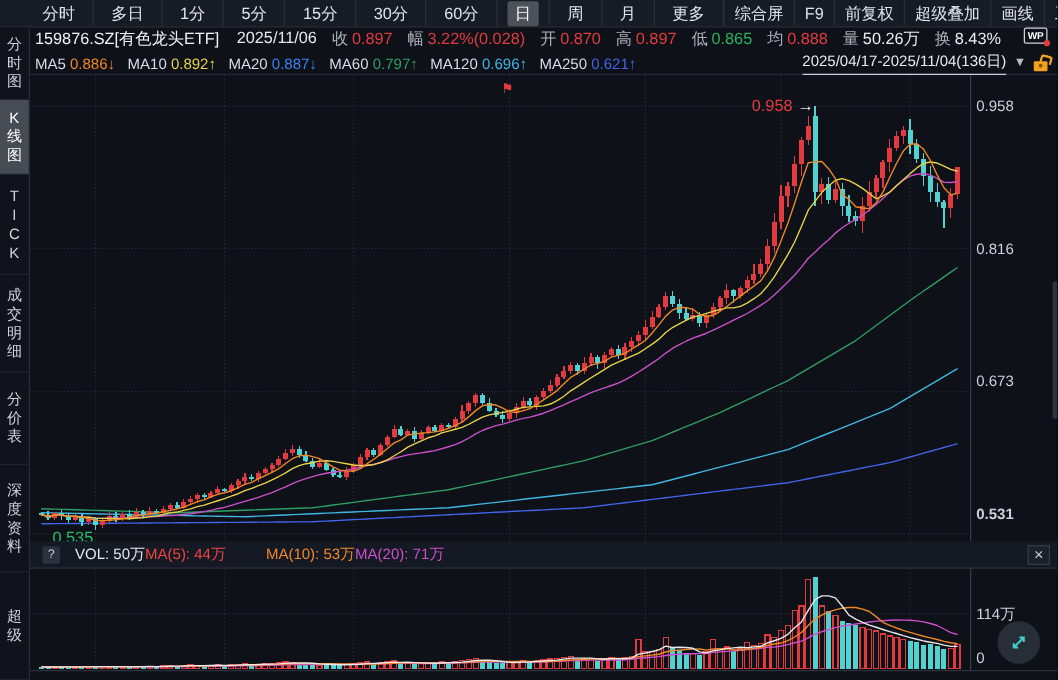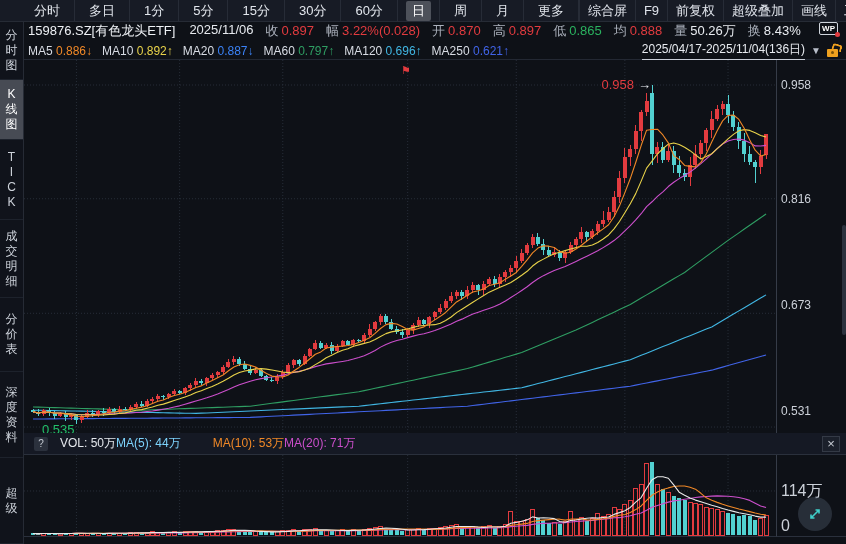--- a/index.html
+++ b/index.html
@@ -53,21 +53,21 @@
   .axis-label{position:absolute;left:4px;height:14px;line-height:14px}
   .vol-header{position:absolute;left:24px;top:433px;right:0;height:22px;background:#151924;
               border-bottom:1px solid #2a303c;display:flex;align-items:center;font-size:12px;
               gap:12px;padding-left:10px;white-space:nowrap}
   .help-box{width:14px;height:14px;background:#2b313d;color:#c7ccd4;display:flex;align-items:center;
             justify-content:center;border-radius:2px;font-size:10px}
   .close-btn{margin-left:auto;margin-right:6px;width:18px;height:16px;display:flex;align-items:center;
              justify-content:center;color:#c7ccd4;font-size:13px;background:#1b202b;border:1px solid #343a46}
   .vol-pane{position:absolute;left:24px;top:455px;width:752px;height:82px;border-bottom:1px solid #2a303c}
   .vol-axis{position:absolute;left:776px;top:455px;width:70px;height:82px;border-left:1px solid #363c48;
-            border-bottom:1px solid #2a303c;font-size:16px;color:#ccd1d9}
+            border-bottom:1px solid #2a303c;font-size:12px;color:#ccd1d9}
   .anno-high{position:absolute;top:17px;left:538px;width:72px;text-align:right;color:#e23b3f;font-size:13px}
   .anno-arrow{position:absolute;top:17px;left:614px;color:#e8ebf0;font-size:13px}
   .anno-low{position:absolute;left:18px;top:362px;color:#22c06a;font-size:13px;text-decoration:underline}
   .flag-marker{position:absolute;left:377px;top:4px;color:#e23b3f;font-size:11px}
   .expand-btn{position:absolute;left:798px;top:497px;width:34px;height:34px;border-radius:50%;
               background:rgba(72,82,98,.45);display:flex;align-items:center;justify-content:center;cursor:pointer}
   .scroll-thumb{position:absolute;right:0;top:225px;width:4px;height:110px;background:#2c323e;border-radius:2px}
 </style>
 </head>
 <body>
@@ -490,28 +490,28 @@
       </svg>
     <span class="anno-high">0.958</span>
     <span class="anno-arrow">→</span>
     <span class="anno-low">0.535</span>
     <span class="flag-marker">⚑</span>
   </div>
   <div class="price-axis" id="price-axis">
       <div class="axis-label" style="top: 18px;">0.958</div>
       <div class="axis-label" style="top: 131.742px;">0.816</div>
       <div class="axis-label" style="top: 238px;">0.673</div>
-      <div class="axis-label" style="top: 344px;">0.531</div>
+      <div class="axis-label" style="top: 344px; font-weight: bold;">0.531</div>
     </div>
 
   <div class="vol-header">
     <span class="help-box">?</span>
     <span id="vol-items" style="display:flex;">
         <span style="color: rgb(228, 231, 236);">VOL: 50万</span>
-        <span style="color: #7dd3fc;">MA(5): 44万</span>
+        <span style="color: #ef4444;">MA(5): 44万</span>
         <span style="color: rgb(240, 136, 39); padding-left: 32px;">MA(10): 53万</span>
         <span style="color: rgb(204, 79, 204);">MA(20): 71万</span>
       </span>
     <span class="close-btn">×</span>
   </div>
 
   <div class="vol-pane">
     <svg id="vol-svg" width="752" height="82">
         <g stroke="#272d38" stroke-dasharray="1 2">
           <line x1="0" y1="35.996" x2="752" y2="35.996"></line>

